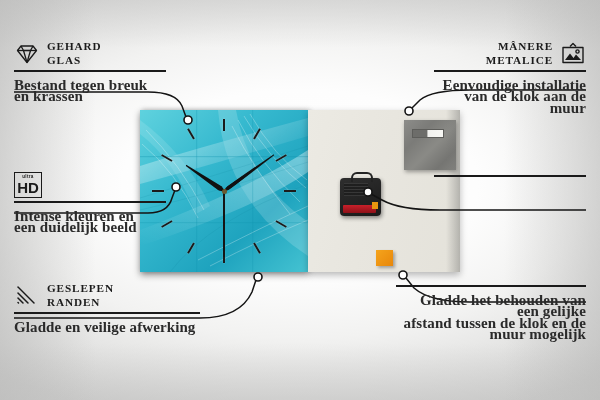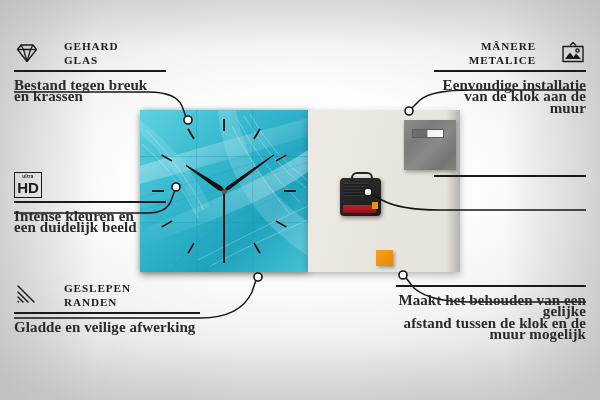--- a/index.html
+++ b/index.html
@@ -18,21 +18,21 @@
     content:"";position:absolute;inset:0;pointer-events:none;
     background:
       linear-gradient(to right, rgba(185,185,184,.55) 0%, rgba(185,185,184,0) 16%),
       linear-gradient(to left,  rgba(185,185,184,.55) 0%, rgba(185,185,184,0) 16%),
       linear-gradient(to bottom,rgba(190,190,189,.40) 0%, rgba(190,190,189,0) 12%),
       linear-gradient(to top,   rgba(190,190,189,.45) 0%, rgba(190,190,189,0) 14%);
   }
 
   
   .callout{position:absolute;}
-  .co-head{display:flex;align-items:flex-start;gap:24px;}
+  .co-head{display:flex;align-items:flex-end;gap:7px;}
   .co-head.right{justify-content:flex-end;}
   .co-title{
     font-size:11.2px;font-weight:700;letter-spacing:.9px;color:#1b1b1b;
     line-height:13.5px;text-transform:uppercase;white-space:pre-line;
   }
   .co-rule{height:1.5px;background:#1a1a1a;margin-top:3px;}
   .co-body{
     font-size:15px;color:#2a2a2a;line-height:11.6px;margin-top:8px;
     white-space:pre-line;letter-spacing:.1px;font-weight:bold;
   }
@@ -318,17 +318,17 @@
     <div class="co-body right">Eenvoudige installatie
 van de klok aan de muur</div>
   </div>
 
   <div class="callout" style="left:434px;top:172px;width:152px">
     <div class="co-rule" style="width:152px"></div>
   </div>
 
   <div class="callout" style="left:396px;top:282px;width:190px">
     <div class="co-rule" style="width:190px"></div>
-    <div class="co-body right">Maakt het behouden van een gelijke
+    <div class="co-body right">Gladde het behouden van een gelijke
 afstand tussen de klok en de muur mogelijk</div>
   </div>
 
 </div>
 
 </body></html>

